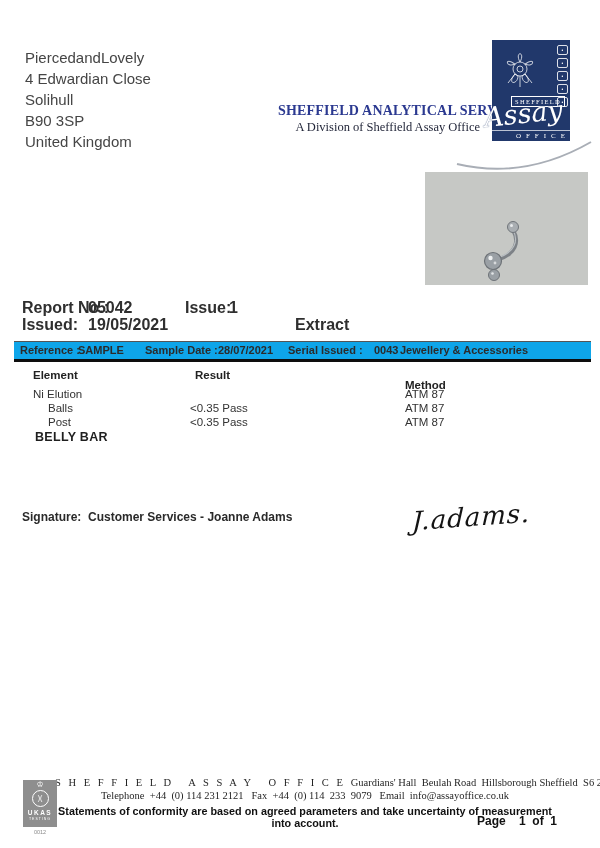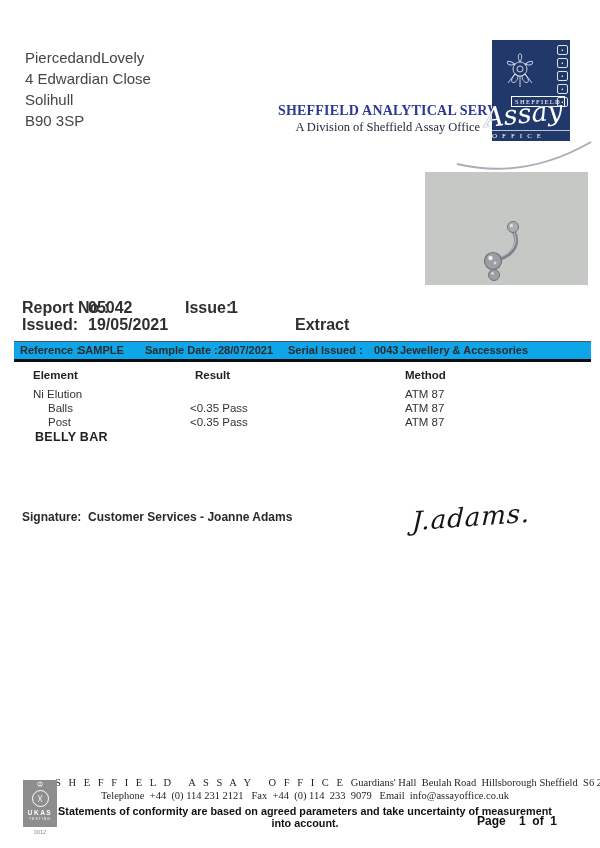--- a/index.html
+++ b/index.html
@@ -20,21 +20,21 @@
   .rose{position:absolute;left:2px;top:3px;}
   .hallmarks{position:absolute;right:2px;top:5px;display:flex;flex-direction:column;gap:3px;}
   .stamp{width:9px;height:8px;border:1px solid rgba(255,255,255,.85);border-radius:2px;
          color:#fff;font-size:5px;line-height:8px;text-align:center;overflow:hidden;}
   .sheffield-box{position:absolute;left:19px;top:56px;border:1px solid #fff;color:#fff;
                  font-family:"Liberation Serif",serif;font-size:6.5px;letter-spacing:1.3px;
                  padding:1px 3px;white-space:nowrap;}
   .assay-script{position:absolute;left:-8px;top:58px;font-family:"DejaVu Serif",serif;
                 font-style:italic;font-size:27px;color:#fff;transform:rotate(-6deg);
                 text-shadow:0 0 1px #21386b;white-space:nowrap;}
-  .office-row{position:absolute;left:0;right:0;bottom:1px;text-align:left;color:#fff;
+  .office-row{position:absolute;left:0;right:0;bottom:1px;text-align:right;color:#fff;
               font-family:"Liberation Serif",serif;font-size:7px;letter-spacing:5px;
               border-top:1px solid rgba(255,255,255,.7);padding-top:1px;}
   .swoosh{position:absolute;left:455px;top:138px;}
 
   
   .photo{position:absolute;left:425px;top:172px;width:163px;height:113px;background:#c6c8c5;}
 
   
   .meta{position:absolute;font-weight:bold;font-size:16px;color:#2f2f2f;white-space:nowrap;}
 
@@ -82,20 +82,21 @@
 </head>
 <body>
 
 <div class="page">
 
   <div class="address">
     <div>PiercedandLovely</div>
     <div>4 Edwardian Close</div>
     <div>Solihull</div>
     <div>B90 3SP</div>
+    <div>United Kingdom</div>
   </div>
 
   <div class="org-header">
     <div class="org-title">SHEFFIELD ANALYTICAL SERVICES</div>
     <div class="org-subtitle">A Division of Sheffield Assay Office</div>
   </div>
 
   <div class="logo">
     <svg class="rose" width="56" height="54" viewBox="0 0 56 54">
       <g fill="none" stroke="rgba(255,255,255,0.75)" stroke-width="1">
@@ -151,21 +152,21 @@
     <span style="left:64px;">SAMPLE</span>
     <span style="left:131px;">Sample Date :</span>
     <span style="left:204px;">28/07/2021</span>
     <span style="left:274px;">Serial Issued :</span>
     <span style="left:360px;">0043</span>
     <span style="left:386px;">Jewellery &amp; Accessories</span>
   </div>
 
   <div class="cell hd" style="left:33px;top:369px;">Element</div>
   <div class="cell hd" style="left:195px;top:369px;">Result</div>
-  <div class="cell hd" style="left:405px;top:369px;">Method</div>
+  <div class="cell hd" style="left:405px;top:379px;">Method</div>
 
   <div class="cell" style="left:33px;top:388px;">Ni Elution</div>
   <div class="cell" style="left:405px;top:388px;">ATM 87</div>
 
   <div class="cell" style="left:48px;top:402px;">Balls</div>
   <div class="cell" style="left:190px;top:402px;">&lt;0.35 Pass</div>
   <div class="cell" style="left:405px;top:402px;">ATM 87</div>
 
   <div class="cell" style="left:48px;top:416px;">Post</div>
   <div class="cell" style="left:190px;top:416px;">&lt;0.35 Pass</div>

